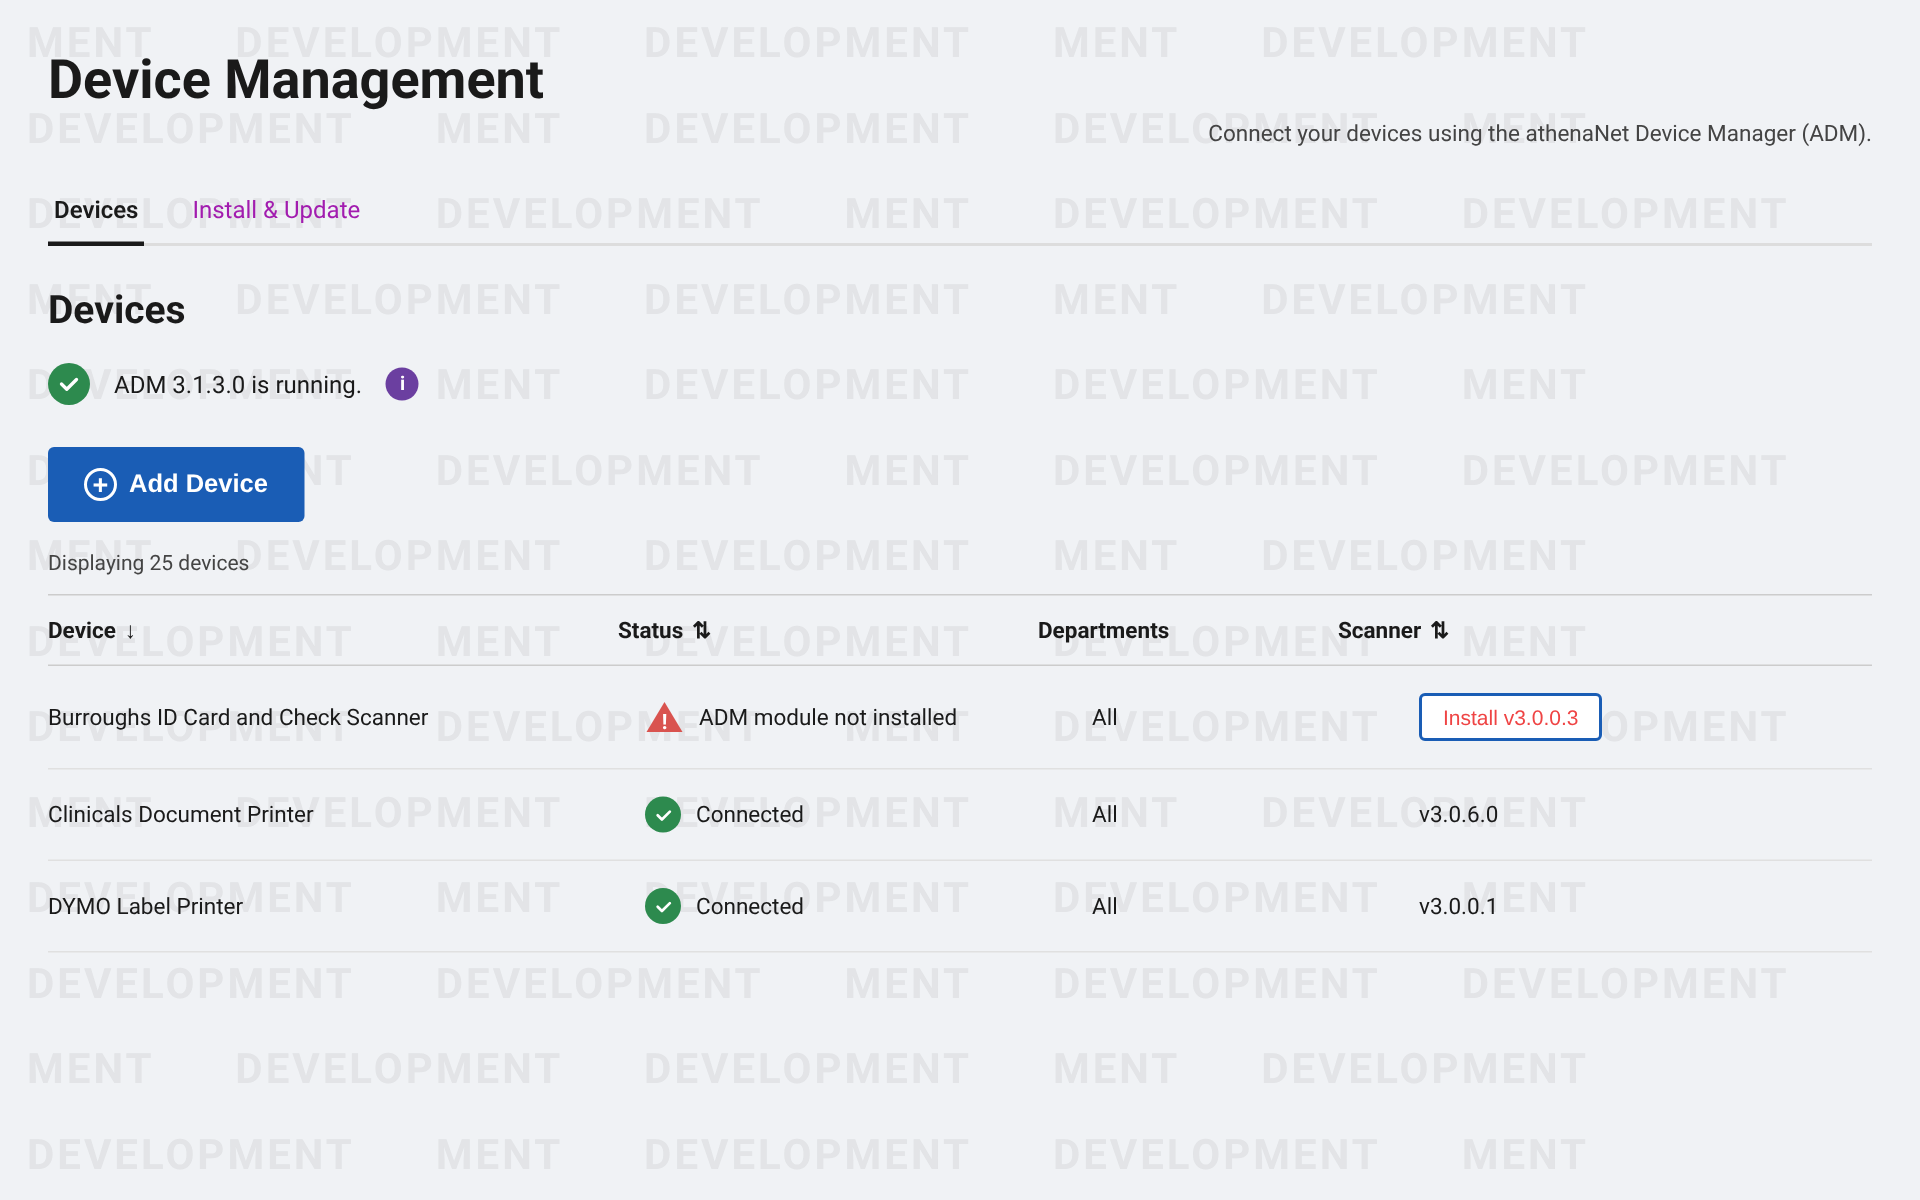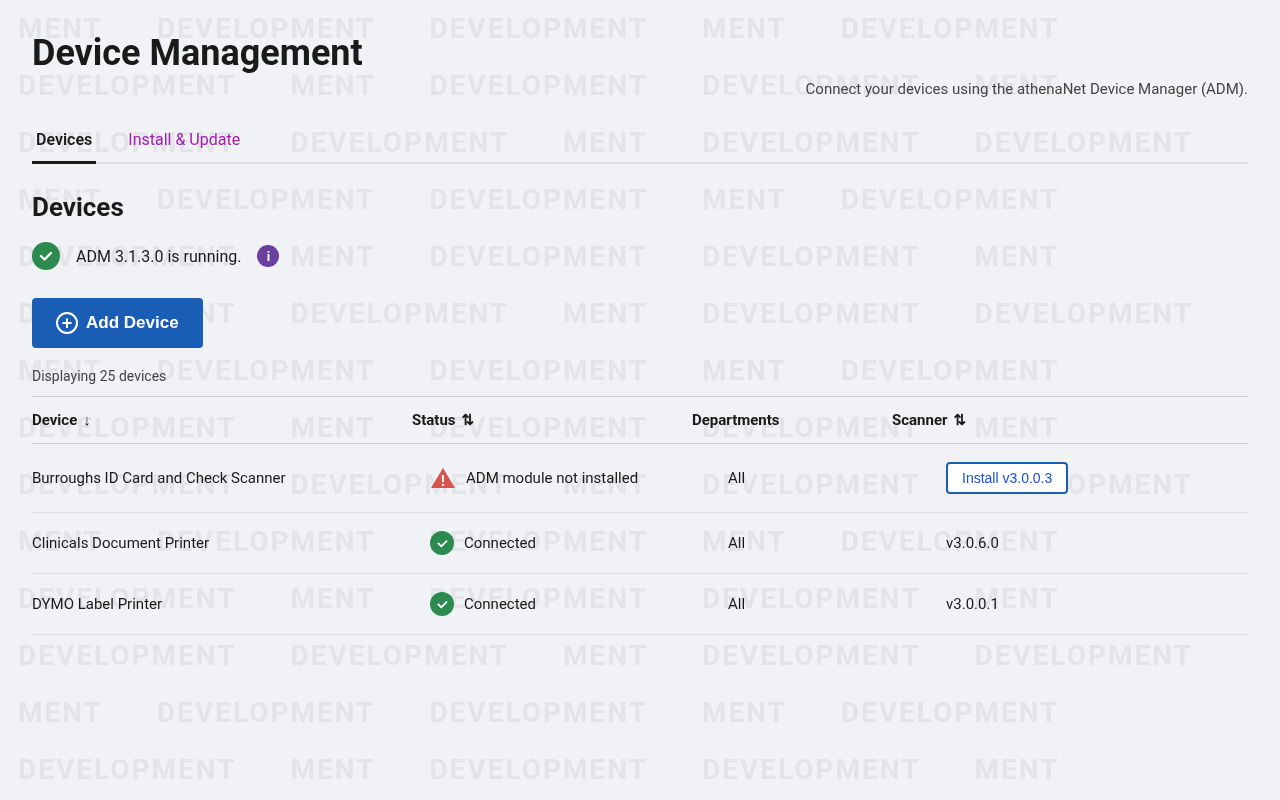--- a/index.html
+++ b/index.html
@@ -248,21 +248,21 @@
     }
 
     .cell-module {
       font-size: 15px;
       color: #1a1a1a;
     }
 
     .install-btn {
       display: inline-block;
       border: 2px solid #1a5db5;
-      color: #1d4ed8;
+      color: #ef4444;
       background: white;
       padding: 6px 14px;
       border-radius: 4px;
       font-size: 14px;
       font-weight: 500;
       cursor: pointer;
     }
   </style>
 </head>
 <body>

